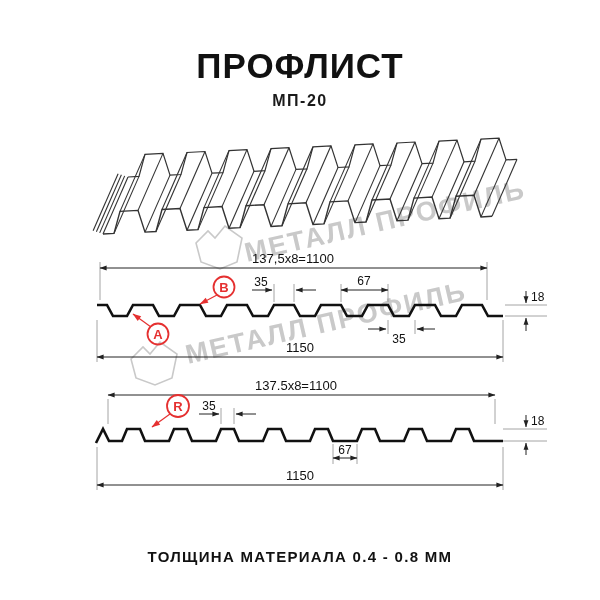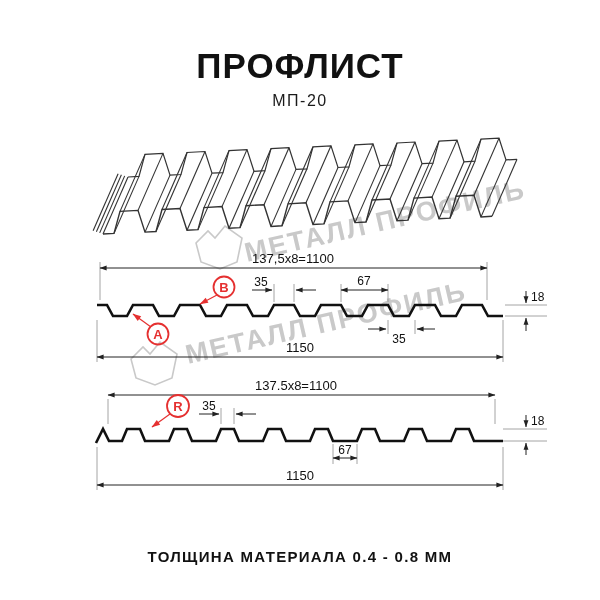--- a/index.html
+++ b/index.html
@@ -6,21 +6,21 @@
   body{
     width:600px;height:600px;position:relative;background:#ffffff;
     font-family:"Liberation Sans", sans-serif;overflow:hidden;
   }
   .page-title{
     position:absolute;top:46px;left:0;width:600px;text-align:center;
     font-size:35px;font-weight:700;letter-spacing:1px;color:#111;
   }
   .product-code{
     position:absolute;top:92px;left:0;width:600px;text-align:center;
-    font-size:16px;font-weight:400;letter-spacing:1.5px;color:#1a1a1a;
+    font-size:16px;font-weight:700;letter-spacing:1.5px;color:#1a1a1a;
   }
   .footer-note{
     position:absolute;top:548px;left:0;width:600px;text-align:center;
     font-size:15px;font-weight:600;letter-spacing:1.3px;color:#111;
   }
   svg{position:absolute;top:0;left:0;}
   .dim{font:13px "Liberation Sans", sans-serif;fill:#111;}
   .dimS{font:12px "Liberation Sans", sans-serif;fill:#111;}
   .callout{font:bold 13px "Liberation Sans", sans-serif;fill:#e53030;}
   .wmtext{font:bold 27px "Liberation Sans", sans-serif;letter-spacing:2px;}

